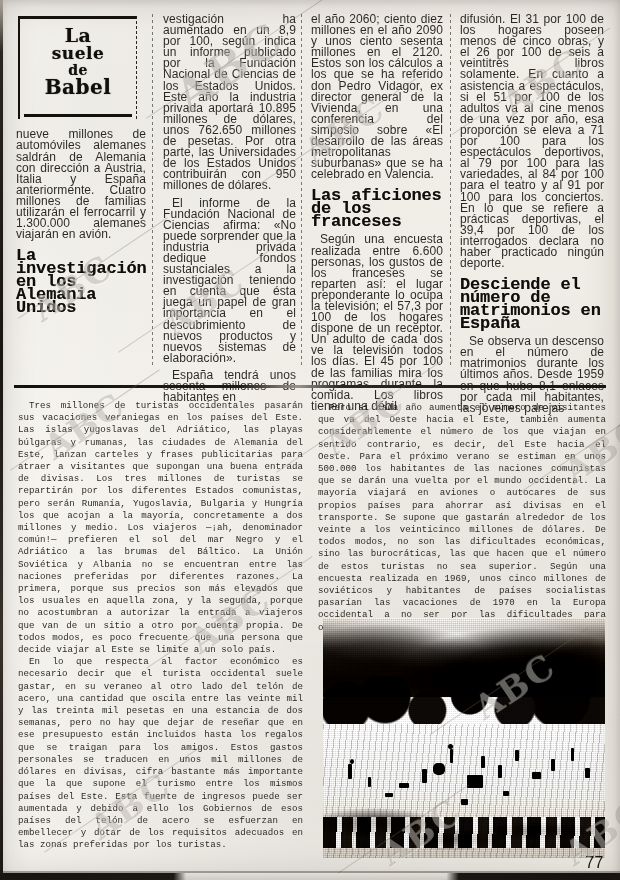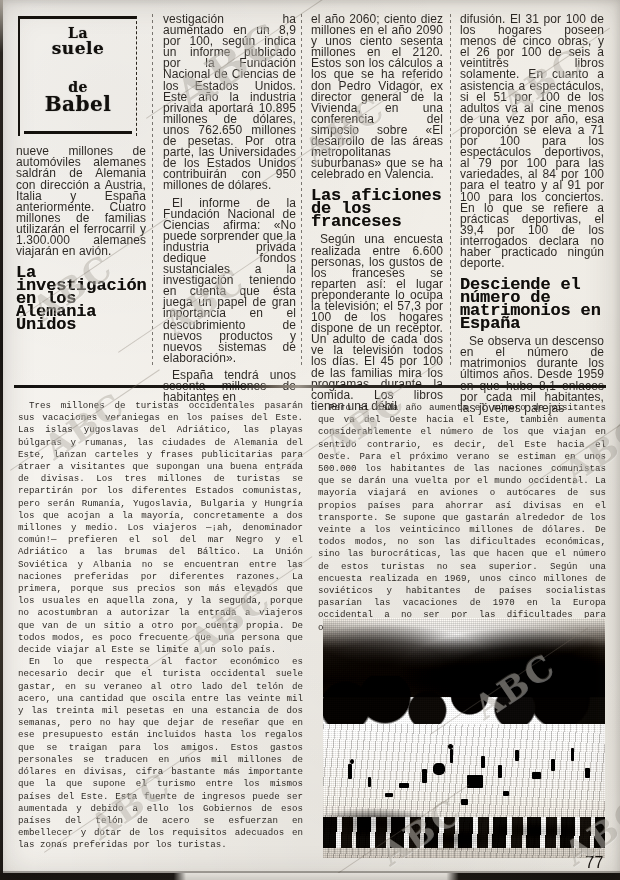--- a/index.html
+++ b/index.html
@@ -57,23 +57,23 @@
     line-height:1.02;
   }
   .masthead .mt{
     display:block;
     font-family:"DejaVu Serif", serif;
     font-weight:bold;
     color:#110f0c;
     letter-spacing:.5px;
     text-shadow:0 0 1px rgba(0,0,0,.55);
   }
-  .mt.l1{font-size:14px;}
+  .mt.l1{font-size:19px;}
   .mt.l2{font-size:17px;}
-  .mt.l3{font-size:14px;margin-top:22px;}
+  .mt.l3{font-size:14px;}
   .mt.l4{font-size:20px;border-bottom:3px solid #14110d;padding-bottom:17px;}
 
   p.body{
     margin:0 0 6px 0;
     font-family:"Liberation Sans", sans-serif;
     font-size:12px;
     line-height:11.1px;
     text-align:justify;
     color:#1b1713;
     text-indent:9px;

